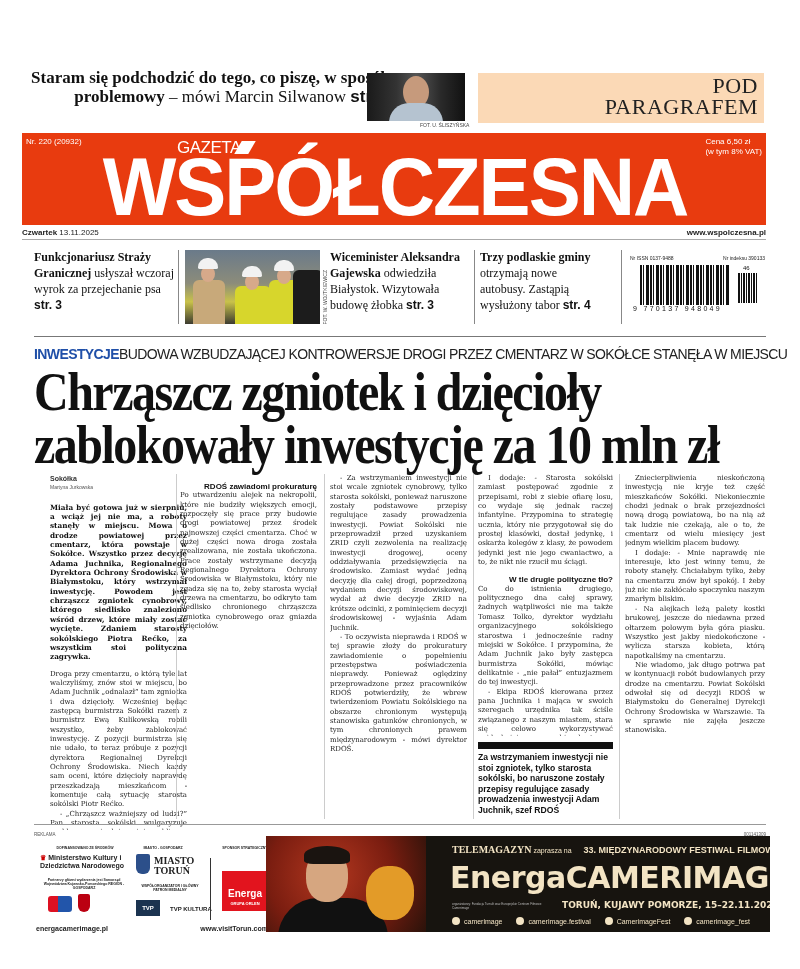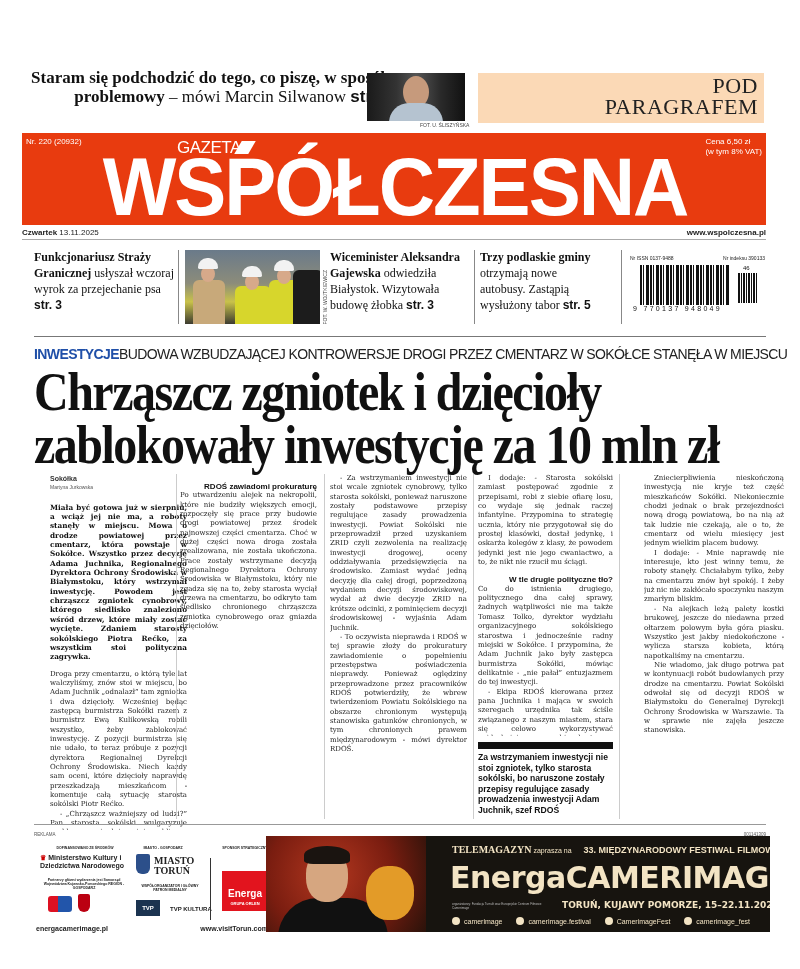--- a/index.html
+++ b/index.html
@@ -147,21 +147,21 @@
   <div class="face" style="left:92px;top:18px;"></div>
   <div class="hat" style="left:89px;top:10px;"></div>
   <div class="vest" style="left:108px;top:20px;width:30px;height:54px;background:#1c1c1c;"></div>
 </div>
 <div class="abs credit-vert">FOT. W. WOJTKIEWICZ</div>
 <div class="abs promo" style="left:330px;top:249px;width:130px;">
   <b>Wiceminister Aleksandra Gajewska</b><span> odwiedziła Białystok. Wizytowała budowę żłobka </span><span class="pg">str. 3</span>
 </div>
 <div class="abs vline" style="left:474px;top:250px;height:74px;"></div>
 <div class="abs promo" style="left:480px;top:249px;width:125px;">
-  <b>Trzy podlaskie gminy</b><span> otrzymają nowe autobusy. Zastąpią wysłużony tabor </span><span class="pg">str. 5</span>
+  <b>Trzy podlaskie gminy</b><span> otrzymają nowe autobusy. Zastąpią wysłużony tabor </span><span class="pg">str. 4</span>
 </div>
 <div class="abs vline" style="left:621px;top:250px;height:74px;"></div>
 <div class="abs barcode-box">
   <div class="issn">Nr ISSN 0137-9488</div>
   <div class="idx">Nr indeksu 390133</div>
   <div class="bars"></div>
   <div class="addon">46</div>
   <div class="bars2"></div>
   <div class="digits">9 770137 948049</div>
 </div>
@@ -193,21 +193,21 @@
 
 <div class="abs col" style="left:478px;top:474px;width:135px;height:262px;overflow:hidden;">
   <p>I dodaje: - Starosta sokólski zamiast postępować zgodnie z przepisami, robi z siebie ofiarę losu, co wydaje się jednak raczej infantylne. Przypomina to strategię ucznia, który nie przygotował się do prostej klasówki, dostał jedynkę, i oskarża kolegów z klasy, że powodem jedynki jest nie jego cwaniactwo, a to, że nikt nie rzucił mu ściągi.</p>
   <div class="sub">W tle drugie polityczne tło?</div>
   <p class="ni">Co do istnienia drugiego, politycznego dna całej sprawy, żadnych wątpliwości nie ma także Tomasz Tolko, dyrektor wydziału organizacyjnego sokólskiego starostwa i jednocześnie radny miejski w Sokółce. I przypomina, że Adam Juchnik jako były zastępca burmistrza Sokółki, mówiąc delikatnie - „nie pałał” entuzjazmem do tej inwestycji.</p>
   <p>- Ekipa RDOŚ kierowana przez pana Juchnika i mająca w swoich szeregach urzędnika tak ściśle związanego z naszym miastem, stara się celowo wykorzystywać najdrobniejsze biurokratyczne preteksty, rzekome larwy chrząszczy, rzekome dziuple, rzekome błędy formalne, do paraliżowania inwestycji. Można to odebrać jako odwet i polityczne rozgrywki - mówi Tomasz Tolko.</p>
 </div>
 <div class="abs quote-bar"></div>
 <div class="abs quote">Za wstrzymaniem inwestycji nie stoi zgniotek, tylko starosta sokólski, bo naruszone zostały przepisy regulujące zasady prowadzenia inwestycji Adam Juchnik, szef RDOŚ</div>
 
-<div class="abs col" style="left:625px;top:474px;width:140px;height:345px;overflow:hidden;margin-left:19px;">
+<div class="abs col" style="left:625px;top:474px;width:140px;height:345px;overflow:hidden;">
   <p>Zniecierpliwienia nieskończoną inwestycją nie kryje też część mieszkańców Sokółki. Niekoniecznie chodzi jednak o brak przejezdności nową drogą powiatową, bo na nią aż tak ludzie nie czekają, ale o to, że cmentarz od wielu miesięcy jest jednym wielkim placem budowy.</p>
   <p>I dodaje: - Mnie naprawdę nie interesuje, kto jest winny temu, że roboty stanęły. Chciałabym tylko, żeby na cmentarzu znów był spokój. I żeby już nic nie zakłócało spoczynku naszym zmarłym bliskim.</p>
   <p>- Na alejkach leżą palety kostki brukowej, jeszcze do niedawna przed ołtarzem polowym była góra piasku. Wszystko jest jakby niedokończone - wylicza starsza kobieta, którą napotkaliśmy na cmentarzu.</p>
   <p>Nie wiadomo, jak długo potrwa pat w kontynuacji robót budowlanych przy drodze na cmentarzu. Powiat Sokólski odwołał się od decyzji RDOŚ w Białymstoku do Generalnej Dyrekcji Ochrony Środowiska w Warszawie. Ta w sprawie nie zajęła jeszcze stanowiska.</p>
 </div>
 
 <div class="abs vline" style="left:176px;top:474px;height:345px;background:#ccc;"></div>
 <div class="abs vline" style="left:324px;top:474px;height:345px;background:#ccc;"></div>
 <div class="abs vline" style="left:473px;top:474px;height:345px;background:#ccc;"></div>
 <div class="abs vline" style="left:619px;top:474px;height:345px;background:#ccc;"></div>

